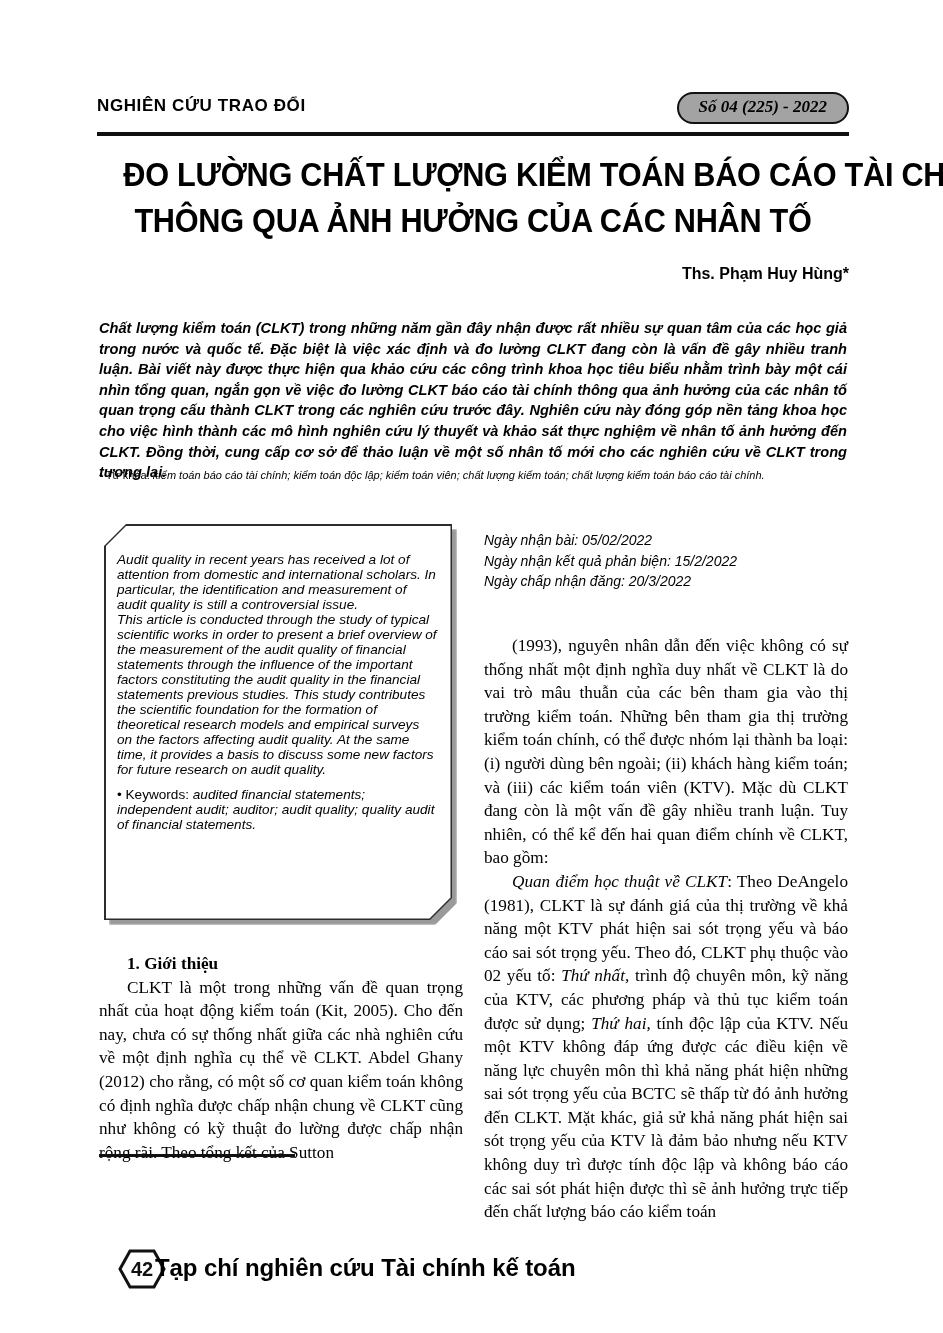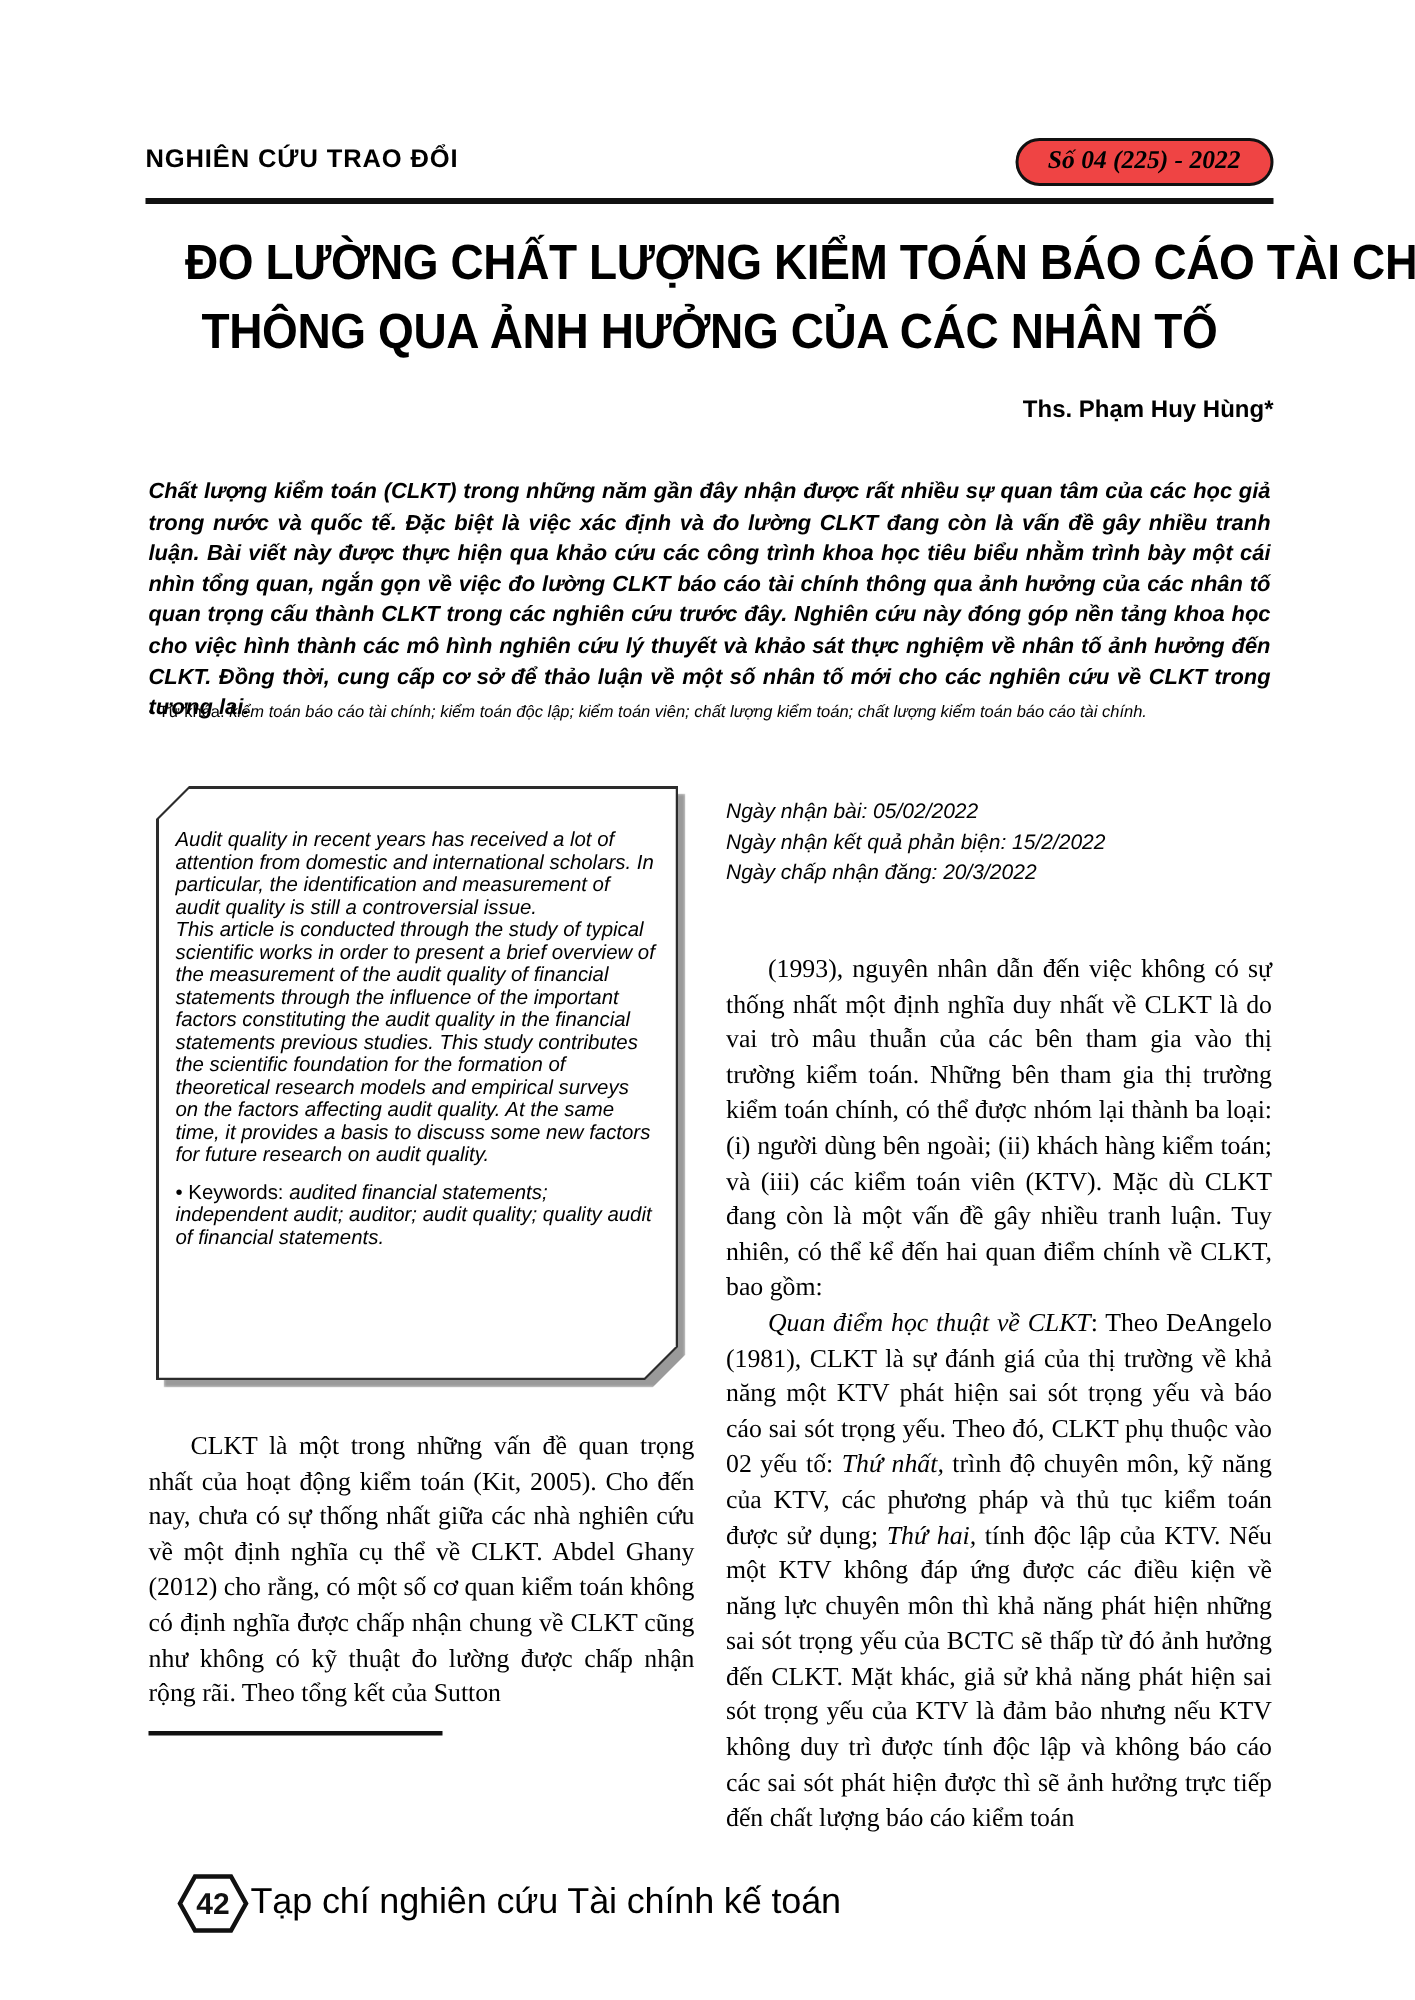--- a/index.html
+++ b/index.html
@@ -47,21 +47,21 @@
     right: 0;
     top: 0;
     border: 2px solid #111;
     border-radius: 22px;
     padding: 3px 20px 5px 20px;
     font-family: "Liberation Serif", serif;
     font-style: italic;
     font-weight: bold;
     font-size: 17px;
     white-space: nowrap;
-    background: #ef4444;
+    background: #a3a3a3;
   }
   .header-rule {
     position: absolute;
     left: 97px;
     top: 132px;
     width: 752px;
     height: 4px;
     background: #111;
   }
 
@@ -244,25 +244,24 @@
     width: 48px;
     height: 40px;
     text-align: right;
   }
   .page-num svg { display: block; }
   .footer-title {
     position: absolute;
     left: 56px;
     top: 6px;
     font-family: "Liberation Sans", sans-serif;
-    font-weight: normal;
+    font-weight: bold;
     font-size: 24px;
     letter-spacing: -0.1px;
     white-space: nowrap;
-    margin-left: 12px;
   }
 </style>
 </head>
 <body>
 
 <div class="page">
 
   <div class="header">
     <div class="header-kicker">NGHIÊN CỨU TRAO ĐỔI</div>
     <div class="issue-badge">Số 04 (225) - 2022</div>
@@ -297,20 +296,21 @@
     </div>
   </div>
 
   <div class="dates">
     <div>Ngày nhận bài: 05/02/2022</div>
     <div>Ngày nhận kết quả phản biện: 15/2/2022</div>
     <div>Ngày chấp nhận đăng: 20/3/2022</div>
   </div>
 
   <div class="col col-left">
+    <p class="sec-head">1. Giới thiệu</p>
     <p>CLKT là một trong những vấn đề quan trọng nhất của hoạt động kiểm toán (Kit, 2005). Cho đến nay, chưa có sự thống nhất giữa các nhà nghiên cứu về một định nghĩa cụ thể về CLKT. Abdel Ghany (2012) cho rằng, có một số cơ quan kiểm toán không có định nghĩa được chấp nhận chung về CLKT cũng như không có kỹ thuật đo lường được chấp nhận rộng rãi. Theo tổng kết của Sutton</p>
   </div>
 
   <div class="col col-right">
     <p>(1993), nguyên nhân dẫn đến việc không có sự thống nhất một định nghĩa duy nhất về CLKT là do vai trò mâu thuẫn của các bên tham gia vào thị trường kiểm toán. Những bên tham gia thị trường kiểm toán chính, có thể được nhóm lại thành ba loại: (i) người dùng bên ngoài; (ii) khách hàng kiểm toán; và (iii) các kiểm toán viên (KTV). Mặc dù CLKT đang còn là một vấn đề gây nhiều tranh luận. Tuy nhiên, có thể kể đến hai quan điểm chính về CLKT, bao gồm:</p>
     <p><span class="it">Quan điểm học thuật về CLKT</span><span>: Theo DeAngelo (1981), CLKT là sự đánh giá của thị trường về khả năng một KTV phát hiện sai sót trọng yếu và báo cáo sai sót trọng yếu. Theo đó, CLKT phụ thuộc vào 02 yếu tố: </span><span class="it">Thứ nhất,</span><span> trình độ chuyên môn, kỹ năng của KTV, các phương pháp và thủ tục kiểm toán được sử dụng; </span><span class="it">Thứ hai,</span><span> tính độc lập của KTV. Nếu một KTV không đáp ứng được các điều kiện về năng lực chuyên môn thì khả năng phát hiện những sai sót trọng yếu của BCTC sẽ thấp từ đó ảnh hưởng đến CLKT. Mặt khác, giả sử khả năng phát hiện sai sót trọng yếu của KTV là đảm bảo nhưng nếu KTV không duy trì được tính độc lập và không báo cáo các sai sót phát hiện được thì sẽ ảnh hưởng trực tiếp đến chất lượng báo cáo kiểm toán</span></p>
   </div>
 
   <div class="fn-rule"></div>
 

